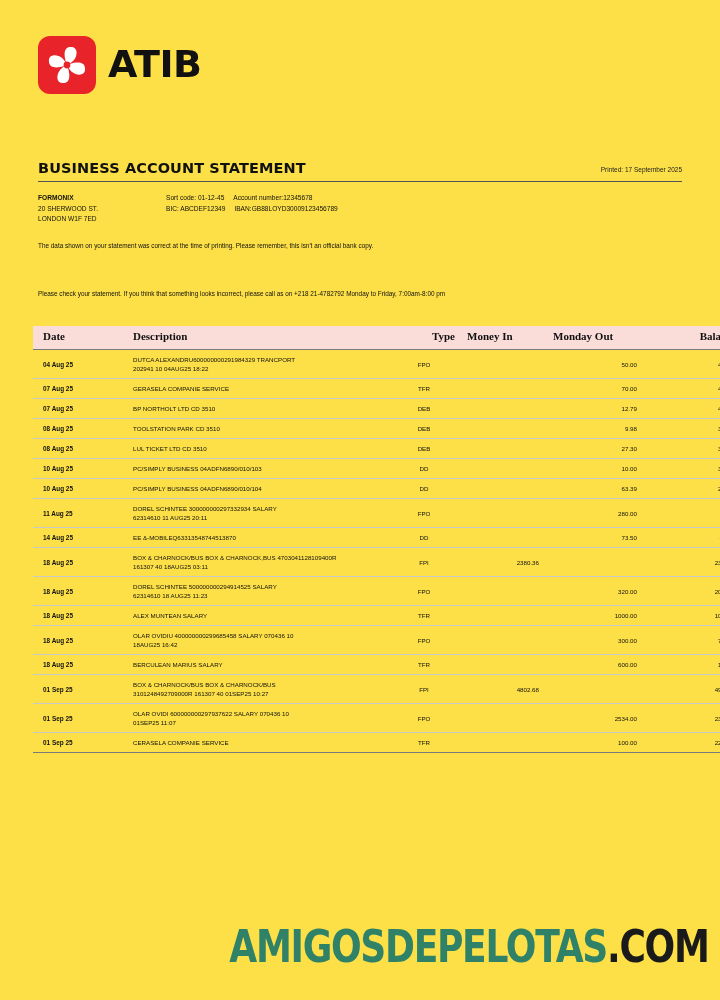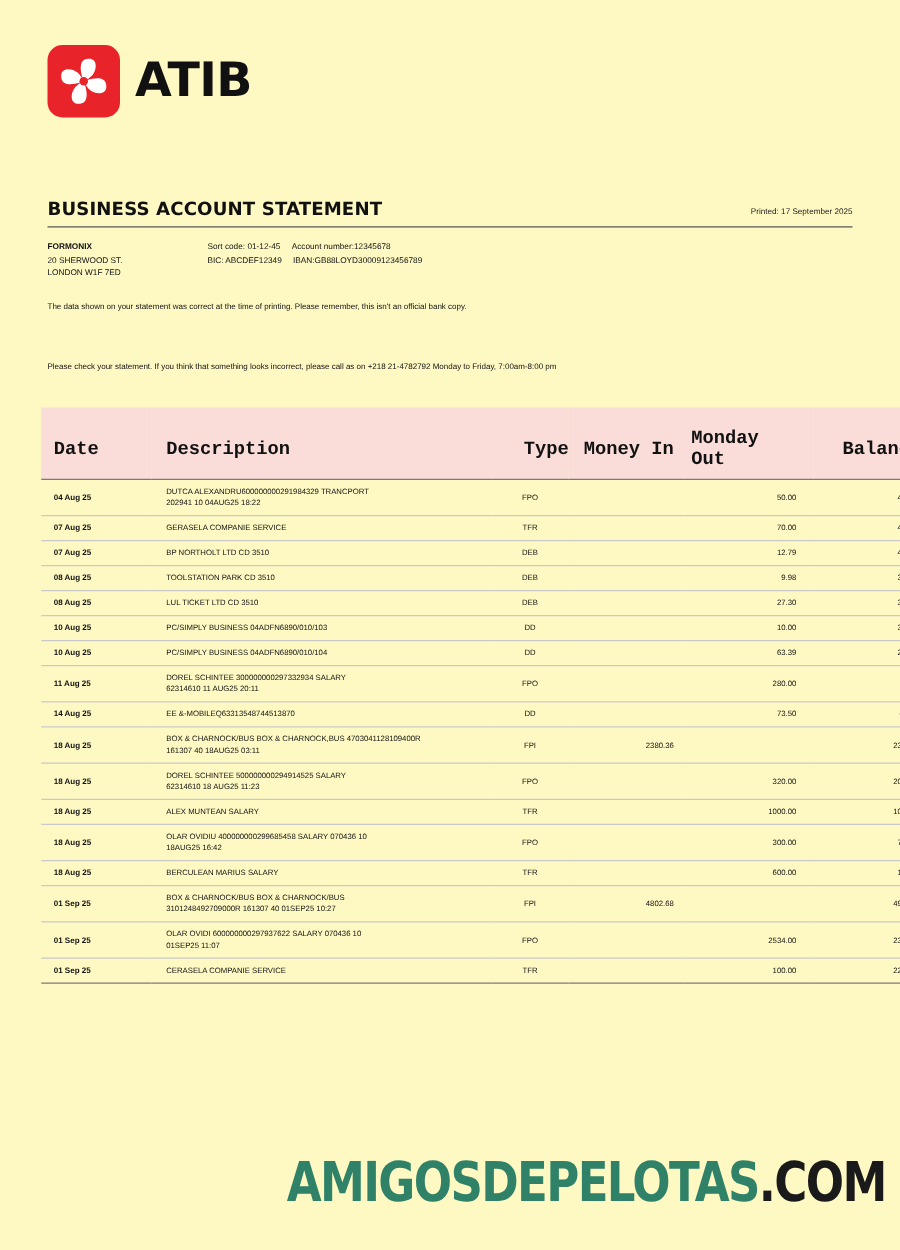--- a/index.html
+++ b/index.html
@@ -14,21 +14,21 @@
     font-family: "Liberation Sans", sans-serif;
     color: #000000;
     overflow: hidden;
   }
 
   .page {
     position: absolute;
     left: 0; top: 0;
     width: 720px;
     height: 1000px;
-    background: #fef9c3;
+    background: #fde047;
   }
 
   
   .logo-row {
     position: absolute;
     left: 38px;
     top: 36px;
     display: flex;
     align-items: center;
     gap: 12px;
@@ -130,45 +130,45 @@
   .tbl {
     position: absolute;
     left: 33px;
     top: 326px;
     width: 654px;
     border-collapse: collapse;
     table-layout: fixed;
   }
   .tbl th {
     background: #fadcd9;
-    font-family: Liberation Mono, monospace;
-    font-size: 15px;
-    font-weight: 700;
-    color: #111111;
-    padding: 16px 0 7px 0;
+    font-family: Liberation Serif, serif;
+    font-size: 11px;
+    font-weight: 700;
+    color: #111111;
+    padding: 4px 0 7px 0;
     border-bottom: 1.2px solid #7a7a7a;
     text-align: left;
   }
   .tbl td {
     font-size: 6.2px;
     color: #111111;
     padding: 6px 0 6px 0;
     border-bottom: 0.9px solid #c9c9c9;
     vertical-align: middle;
   }
   .tbl tr:last-child td { border-bottom: 1.2px solid #7a7a7a; }
 
   .c-date   { width: 78px;  padding-left: 10px !important; }
   .c-desc   { width: 260px; padding-left: 12px !important; }
   .c-type   { width: 62px;  text-align: center; }
   .c-in     { width: 72px;  text-align: right; padding-right: 8px !important; }
   .c-out    { width: 84px;  text-align: right; padding-right: 14px !important; }
   .c-bal    { width: 86px;  text-align: right; padding-right: 10px !important; }
 
-  th.c-in   { text-align: center; padding-left: 12px !important; }
+  th.c-in   { text-align: left; padding-left: 12px !important; }
   th.c-out  { text-align: left; padding-left: 6px !important; }
   th.c-bal  { text-align: right; padding-right: 10px !important; }
   th.c-type { text-align: right; }
 
   td.c-date { font-weight: 700; font-size: 6.4px; }
   .desc-l2 { display: block; margin-top: 2px; }
 
   
   .watermark {
     position: absolute;

